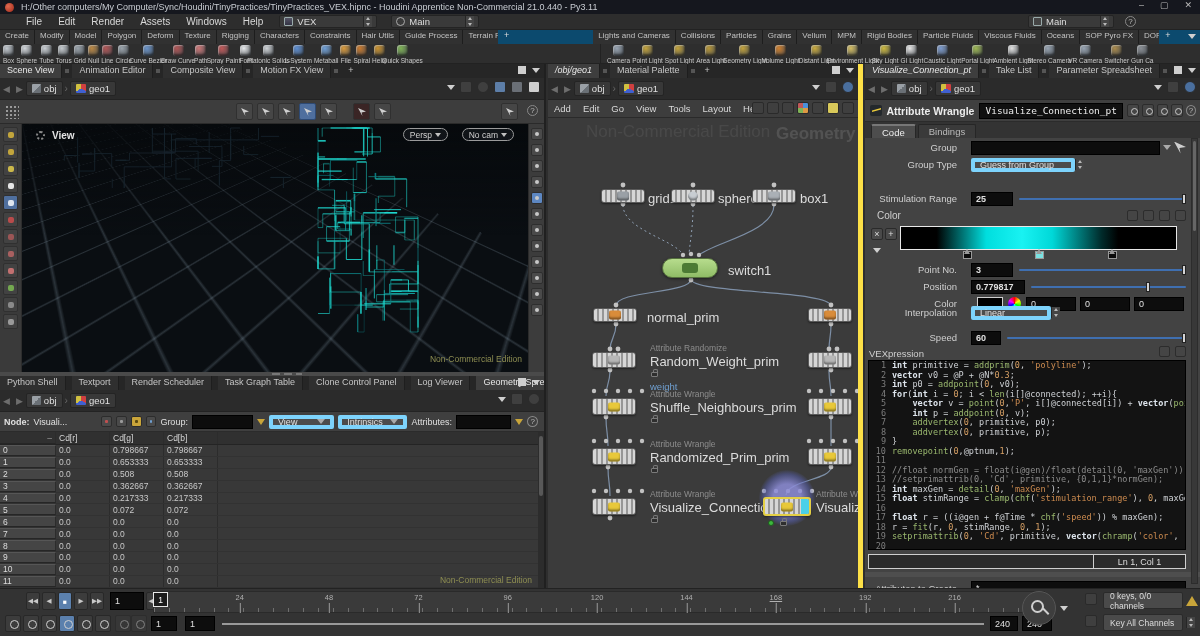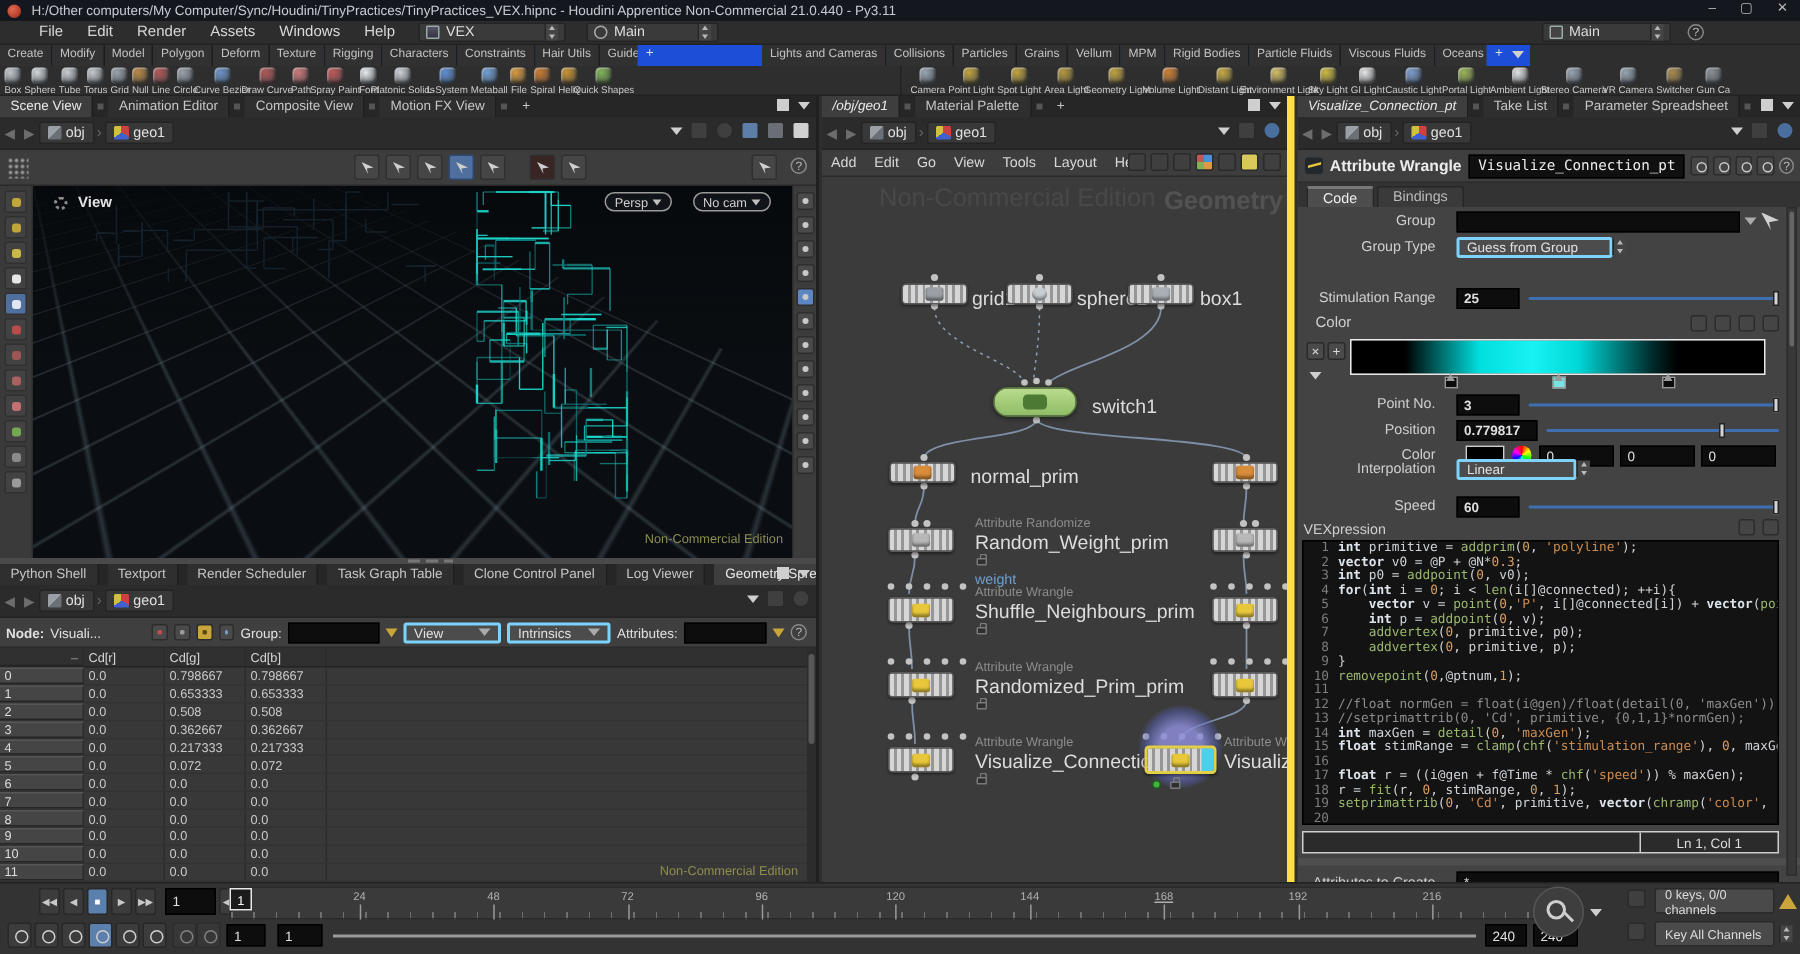--- a/index.html
+++ b/index.html
@@ -11,21 +11,21 @@
 .winbtns{position:absolute;right:8px;top:0;display:flex;gap:16px;color:#b8b8b8;font-size:9px}
 .menubar{position:absolute;left:0;top:14px;width:1200px;height:16px;background:#2d2d2d;border-bottom:1px solid #222;display:flex;align-items:center}
 .menubar .mi{padding:0 8px;color:#d8d8d8;font-size:10px}
 .chip{display:flex;align-items:center;height:13px;background:#3a3a3a;border:1px solid #242424;border-radius:2px;padding:0 4px;gap:4px;color:#ddd;font-size:9.5px}
 .chipico{width:9px;height:9px;border:1px solid #9aa;border-radius:1px;background:linear-gradient(#556,#334)}
 .spin{position:relative;width:9px;height:11px;background:#454545;border-left:1px solid #262626}
 .spin::before{content:"";position:absolute;left:2px;top:1px;border-left:2.5px solid transparent;border-right:2.5px solid transparent;border-bottom:3px solid #b8b8b8}
 .spin::after{content:"";position:absolute;left:2px;bottom:1px;border-left:2.5px solid transparent;border-right:2.5px solid transparent;border-top:3px solid #b8b8b8}
 .qcircle{width:11px;height:11px;border-radius:50%;border:1px solid #888;color:#bbb;font-size:8px;display:flex;align-items:center;justify-content:center}
 
-.shelftabs{position:absolute;left:0;top:30px;width:1020px;height:14px;background:#1d4ed8;display:flex}
+.shelftabs{position:absolute;left:0;top:30px;width:1200px;height:14px;background:#0c4a6e;display:flex}
 .stgroup{display:flex;height:14px;overflow:hidden}
 .stab{padding:1px 5px 0;background:#313131;border-right:1px solid #1d1d1d;color:#c2c2c2;font-size:8px;white-space:nowrap}
 .stplus{padding:0 6px;color:#ddd;font-size:9px}
 .shelftools{position:absolute;left:0;top:44px;width:1200px;height:20px;background:#2e2e2e;border-bottom:1px solid #222}
 .tools{position:absolute;top:0;display:flex;height:31px;overflow:hidden}
 .tool{display:flex;flex-direction:column;align-items:center;justify-content:flex-start;padding:1px 1px 0;flex:none}
 .tico{width:11px;height:11px;border-radius:3px;box-shadow:inset -1px -2px 2px rgba(0,0,0,.45),inset 1px 1px 1px rgba(255,255,255,.35);margin-bottom:1px}
 .tlab{font-size:6.5px;color:#c9c9c9;white-space:nowrap;line-height:7px}
 
 .pane{position:absolute;top:64px;height:524px;background:#3a3a3a;overflow:hidden}
@@ -70,21 +70,21 @@
 .hsplit{position:absolute;left:0;top:308px;right:0;height:4px;background:#4a4a4a}
 .grip{position:absolute;left:50%;top:1px;width:30px;height:2px;background:repeating-linear-gradient(90deg,#777 0 8px,#4a4a4a 8px 12px)}
 
 .ptabs2{top:312px}
 .pathbar2{top:326px}
 .sstool{position:absolute;left:0;top:348px;right:0;height:20px;background:#3f3f3f;border-bottom:1px solid #2b2b2b;display:flex;align-items:center;gap:4px;padding-left:4px}
 .sslabel{color:#e0e0e0;font-size:9px;white-space:nowrap}
 .ssico{width:11px;height:11px;border-radius:2px;border:1px solid #2c2c2c;background:#4a4a4a;position:relative}
 .ssico::after{content:"";position:absolute;inset:3px;border-radius:1px;background:var(--c,#b0b0b0)}
 .fld{background:#0d0d0d;border:1px solid #000;color:#e0e0e0;font-size:9px;display:flex;align-items:center;padding:0 4px;height:14px}
-.dd{background:#4c4c4c;border:2px solid #7dd3fc;border-radius:2px;color:#e0e0e0;font-size:9px;display:flex;align-items:center;height:14px;padding:0 5px;justify-content:space-between}
+.dd{background:#4c4c4c;border:4px solid #7dd3fc;border-radius:2px;color:#e0e0e0;font-size:9px;display:flex;align-items:center;height:14px;padding:0 5px;justify-content:space-between}
 .funnel{width:0;height:0;border-left:4px solid transparent;border-right:4px solid transparent;border-top:6px solid #c9a53a}
 .sstable{position:absolute;left:0;top:368px;right:6px;bottom:0;background:#383838;font-size:8.5px}
 .throw{display:flex;height:13px;background:#303030;border-bottom:1px solid #242424;color:#d8d8d8}
 .trow{display:flex;height:11.9px;border-bottom:1px solid #323232;color:#c9c9c9}
 .tc{width:54px;padding:0 3px;border-right:1px solid #2c2c2c;display:flex;align-items:center;overflow:hidden}
 .tc.i{width:56px;background:#454545;border-top:1px solid #565656;border-bottom:1px solid #262626;color:#ddd}
 .throw .tc.i{background:#303030;border-top:none;justify-content:flex-end;color:#999}
 .sswm{position:absolute;right:6px;bottom:3px;color:#8e8e52;font-size:8.5px}
 .vscroll{position:absolute;right:0;top:368px;width:6px;bottom:0;background:#2c2c2c}
 .vscroll i{position:absolute;left:1px;top:4px;width:4px;height:60px;background:#585858;border-radius:2px}
@@ -1364,21 +1364,21 @@
       </div>
       <div class="prow" style="top:167px">
         <span class="plab">Interpolation</span>
         <span class="dd" style="width:80px">
             <span>Linear</span>
           </span>
         <span class="spin"></span>
       </div>
       <div class="prow" style="top:192px">
         <span class="plab">Speed</span>
-        <span class="fld" style="width:42px;font-weight:bold">60</span>
+        <span class="fld" style="width:30px;font-weight:bold">60</span>
         <span class="sl">
             <span class="h" style="right:0"></span>
           </span>
       </div>
       <span class="vexhdr" style="top:210px">VEXpression</span>
       <span class="rampico" style="right:30px;top:208px"></span>
       <span class="rampico" style="right:14px;top:208px"></span>
       <div class="codebox" style="top:222px;height:190px" id="code-lines">
           <div class="cl"><span class="cl-n">1</span><span class="cl-t"><span class="tok-k">int</span> primitive = <span class="tok-f">addprim</span>(<span class="tok-n">0</span>, <span class="tok-s">'polyline'</span>);</span></div>
           <div class="cl"><span class="cl-n">2</span><span class="cl-t"><span class="tok-k">vector</span> v0 = @P + @N*<span class="tok-n">0.3</span>;</span></div>

